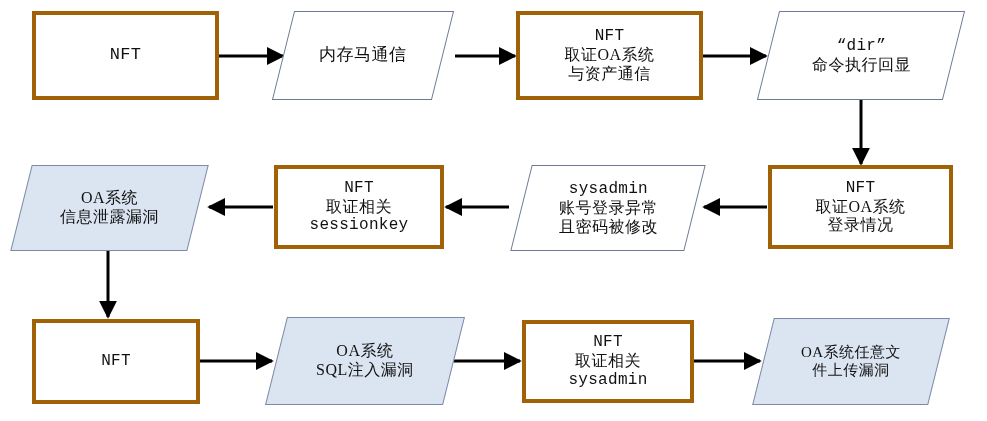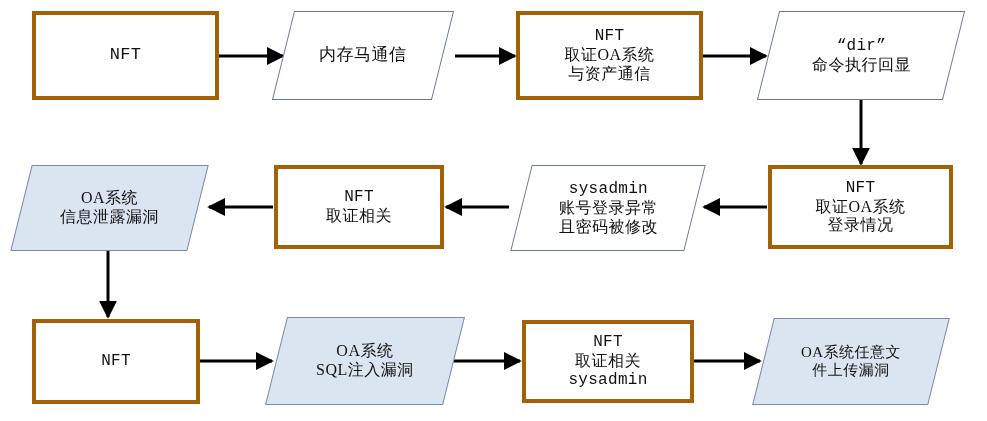--- a/index.html
+++ b/index.html
@@ -127,20 +127,21 @@
   <div class="node para blue" style="left:21px; top:165px; width:177px; height:86px;">
     <div class="inner">
       <span class="lbl cjk fs16">OA系统</span>
       <span class="lbl cjk fs16">信息泄露漏洞</span>
     </div>
   </div>
 
   <div class="node rect" style="left:274px; top:165px; width:170px; height:84px;">
     <span class="lbl mono fs16">NFT</span>
     <span class="lbl cjk fs16">取证相关</span>
+    <span class="lbl mono fs16">sessionkey</span>
   </div>
 
   <div class="node para" style="left:521px; top:165px; width:174px; height:86px;">
     <div class="inner">
       <span class="lbl mono fs16">sysadmin</span>
       <span class="lbl cjk fs16">账号登录异常</span>
       <span class="lbl cjk fs16">且密码被修改</span>
     </div>
   </div>
 

